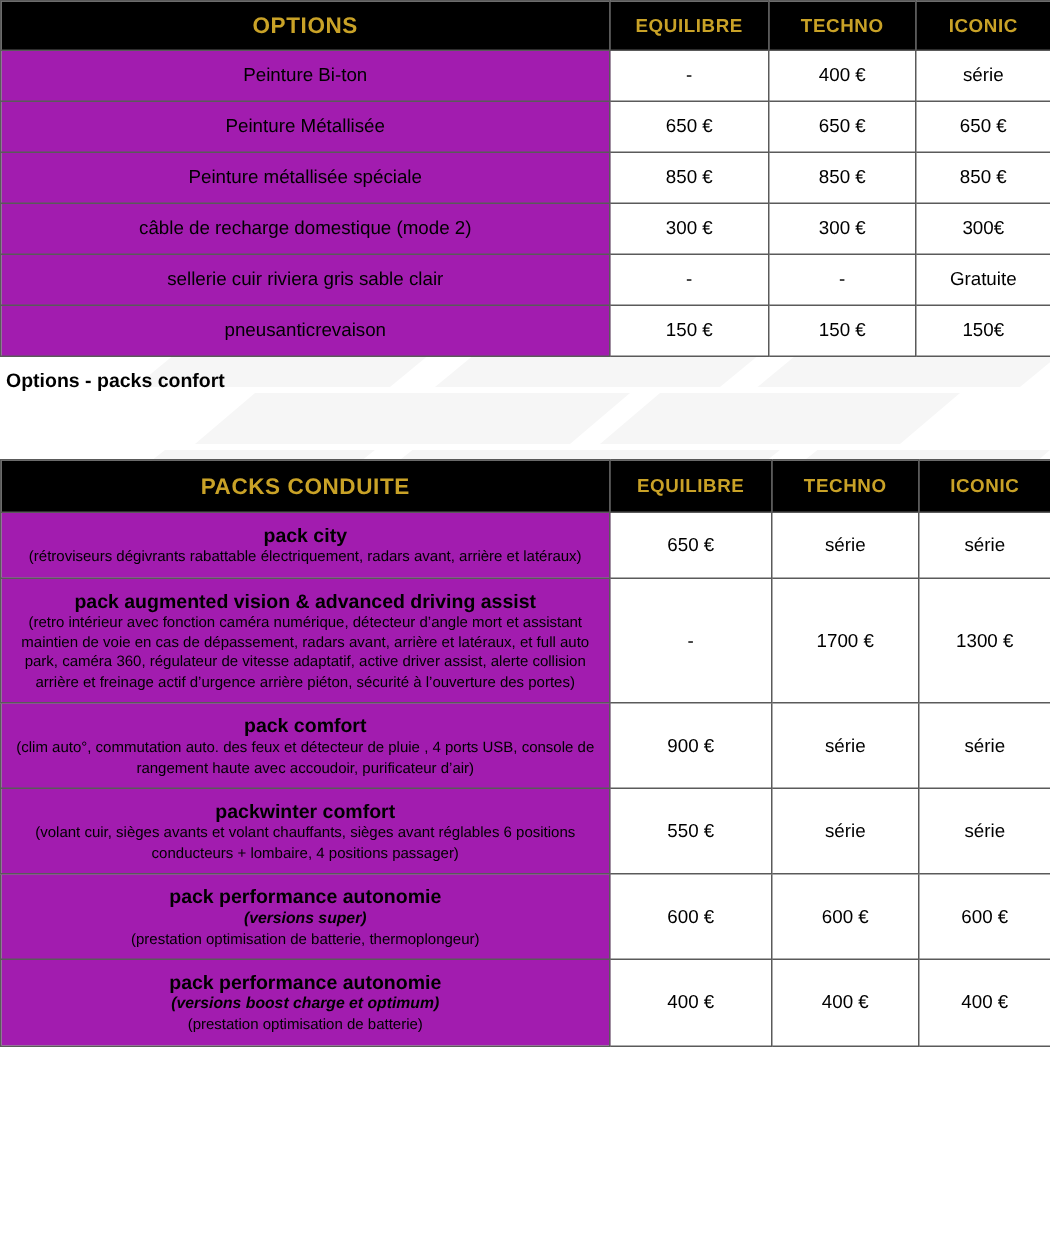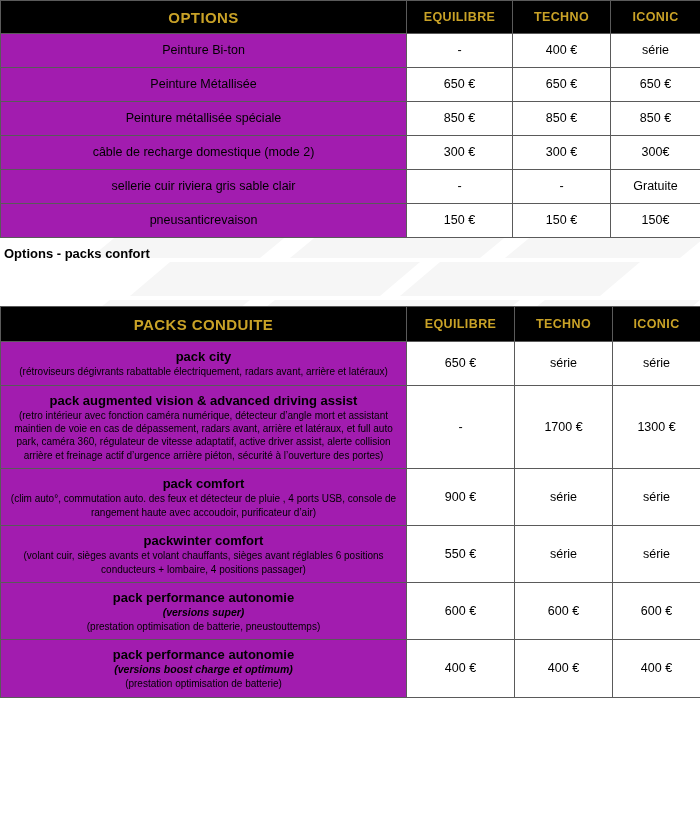--- a/index.html
+++ b/index.html
@@ -249,21 +249,21 @@
           <span class="pk-desc">(volant cuir, sièges avants et volant chauffants, sièges avant réglables 6 positions conducteurs + lombaire, 4 positions passager)</span>
         </td>
         <td class="val">550 €</td>
         <td class="val">série</td>
         <td class="val">série</td>
       </tr>
       <tr>
         <td class="lbl">
           <span class="pk-title">pack performance autonomie</span>
           <span class="pk-sub">(versions super)</span>
-          <span class="pk-desc">(prestation optimisation de batterie, pneustouttemps)</span>
+          <span class="pk-desc">(prestation optimisation de batterie, thermoplongeur)</span>
         </td>
         <td class="val">600 €</td>
         <td class="val">600 €</td>
         <td class="val">600 €</td>
       </tr>
       <tr>
         <td class="lbl">
           <span class="pk-title">pack performance autonomie</span>
           <span class="pk-sub">(versions boost charge et optimum)</span>
           <span class="pk-desc">(prestation optimisation de batterie)</span>

